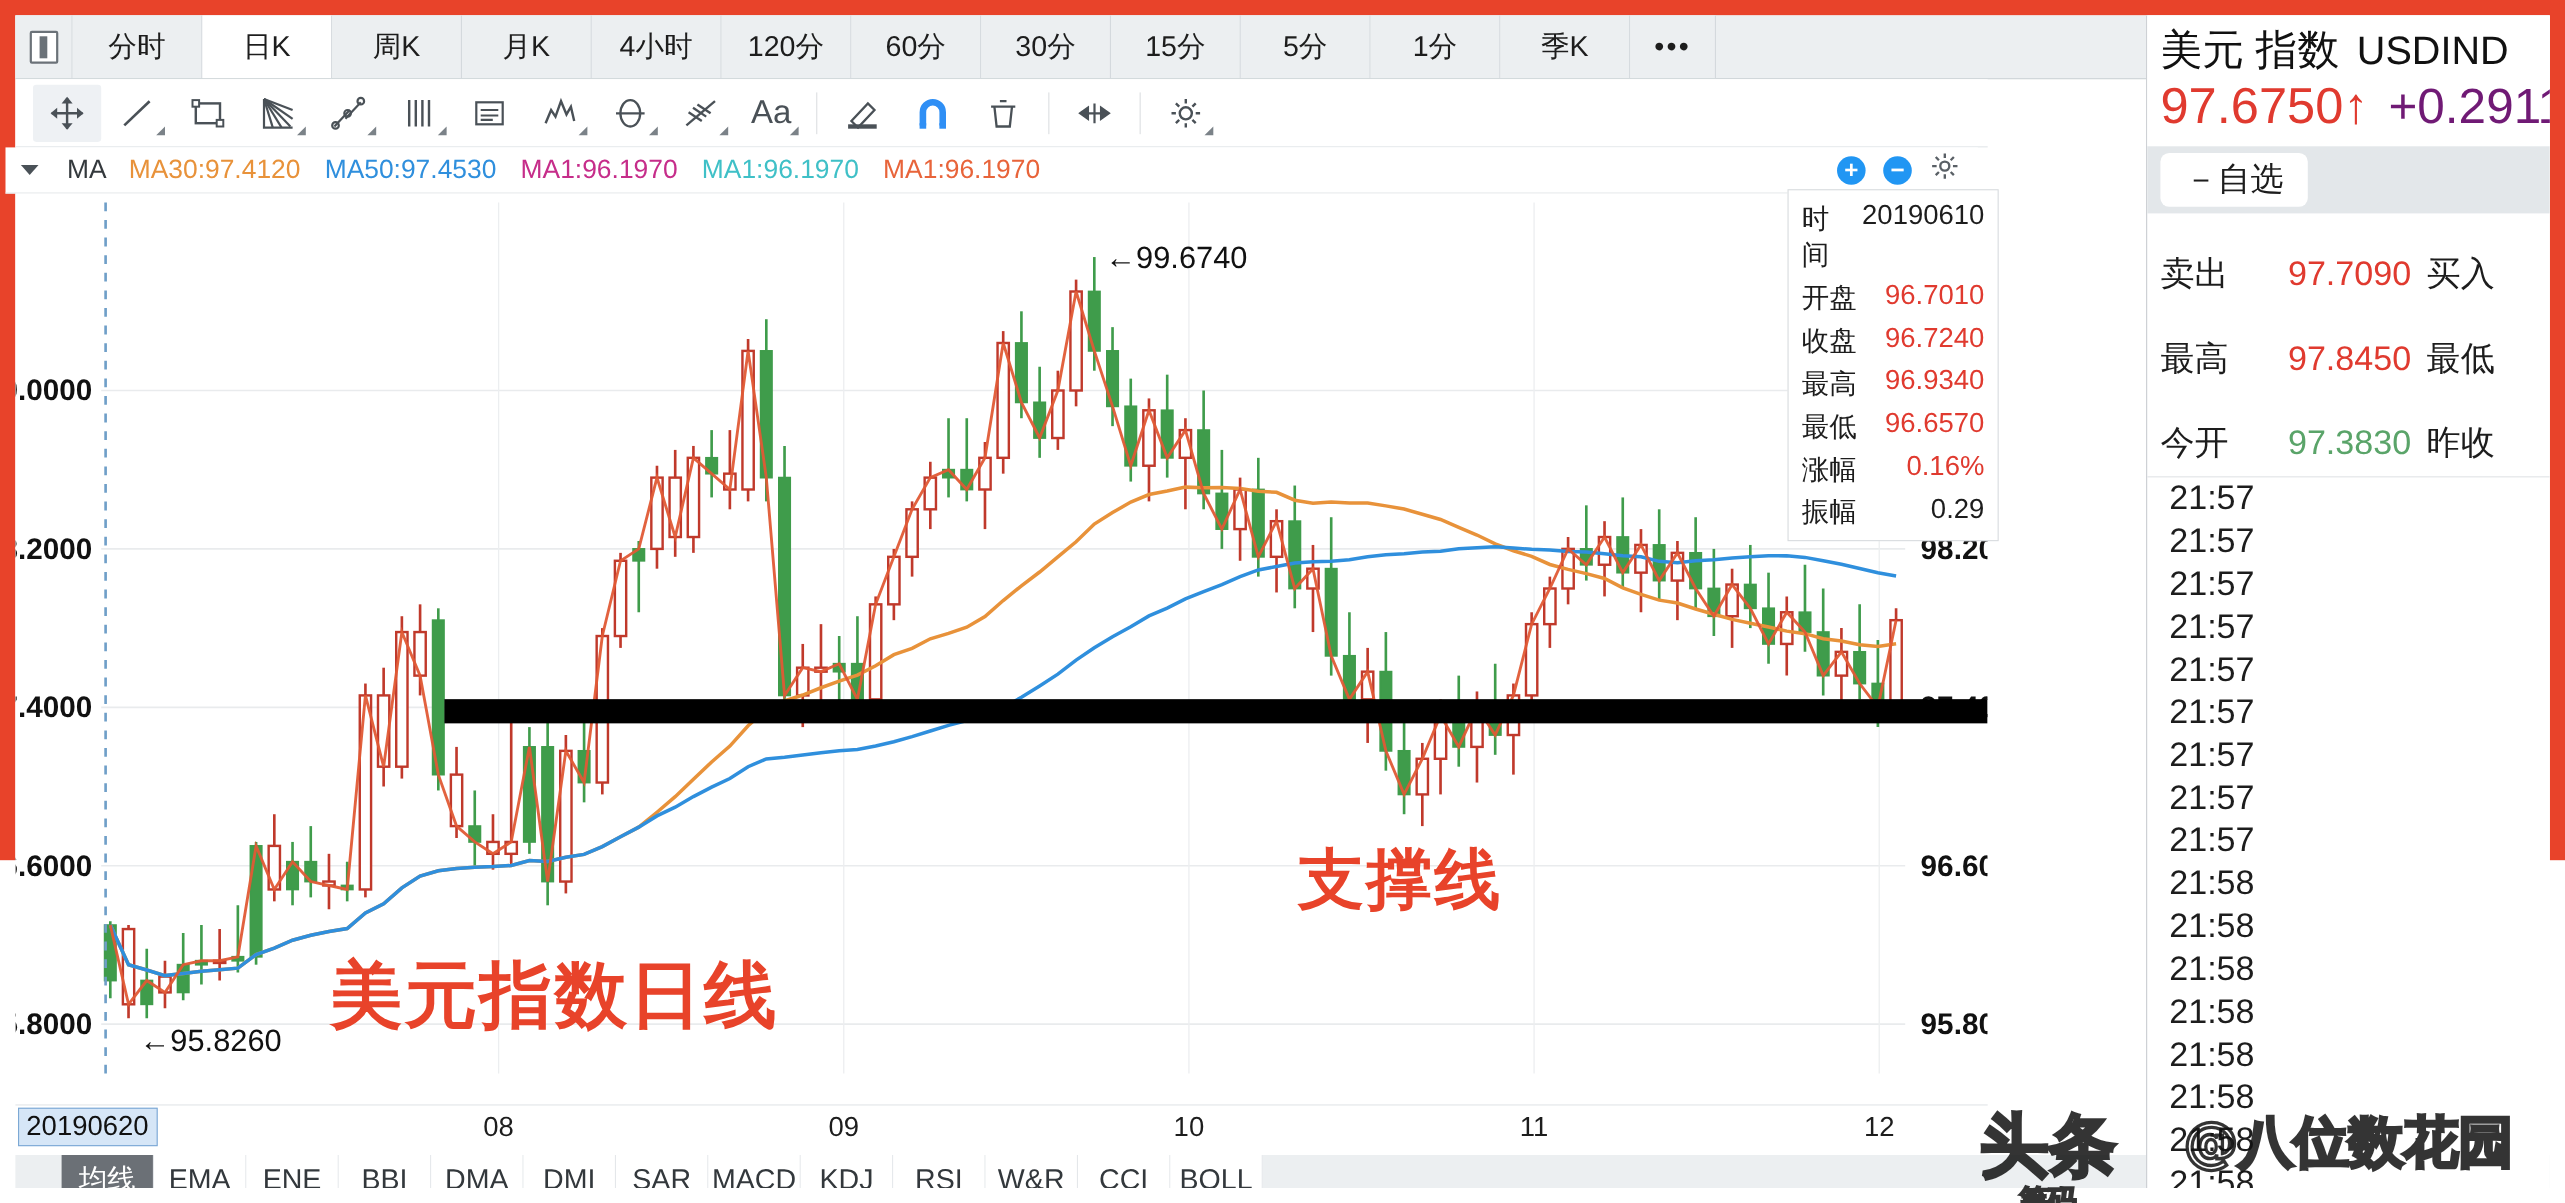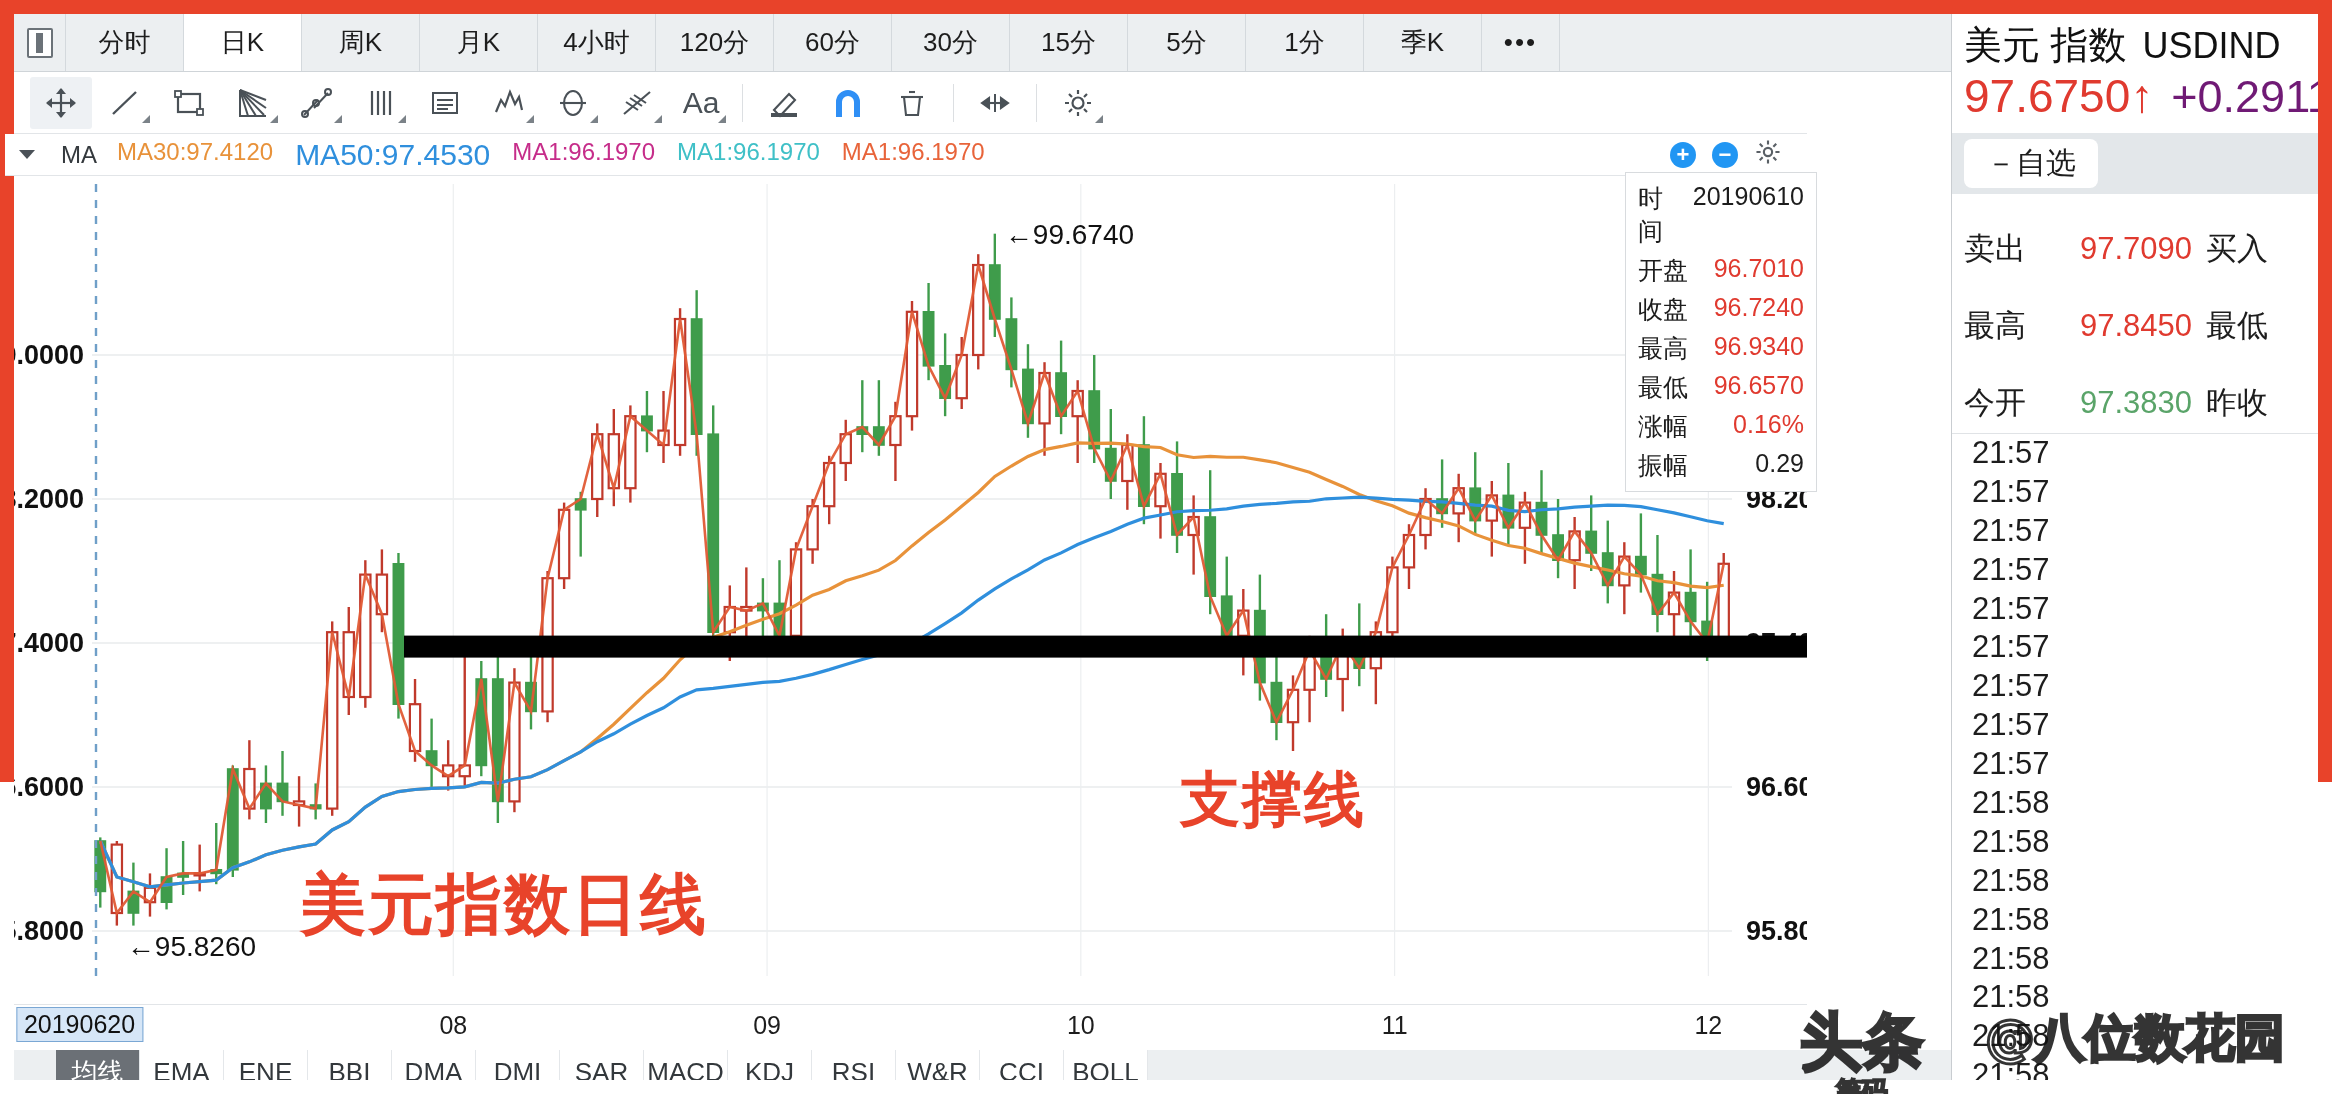--- a/index.html
+++ b/index.html
@@ -389,21 +389,21 @@
         </svg>
       <span class="corner"></span>
     </div>
   </div>
 
   <div class="malegend">
     <span class="ma-caret"></span>
     <span class="ma-name">MA</span>
     <span id="ma-items" style="display:flex;gap:22px;">
         <span style="color: rgb(232, 146, 58); font-size: 24px;">MA30:97.4120</span>
-        <span style="color: rgb(47, 143, 221); font-size: 30px; text-align: center;">MA50:97.4530</span>
+        <span style="color: rgb(47, 143, 221); font-size: 24px; text-align: center;">MA50:97.4530</span>
         <span style="color: rgb(198, 45, 138); font-size: 24px;">MA1:96.1970</span>
         <span style="color: rgb(63, 192, 199); font-size: 24px;">MA1:96.1970</span>
         <span style="color: rgb(232, 100, 58); font-size: 24px;">MA1:96.1970</span>
       </span>
     <span class="ma-ctrls">
       <span class="circbtn">+</span>
       <span class="circbtn">−</span>
       <span>
         <svg width="28" height="28" viewBox="0 0 34 34">
             <g fill="none" stroke="#5a6066" stroke-width="2.6">

